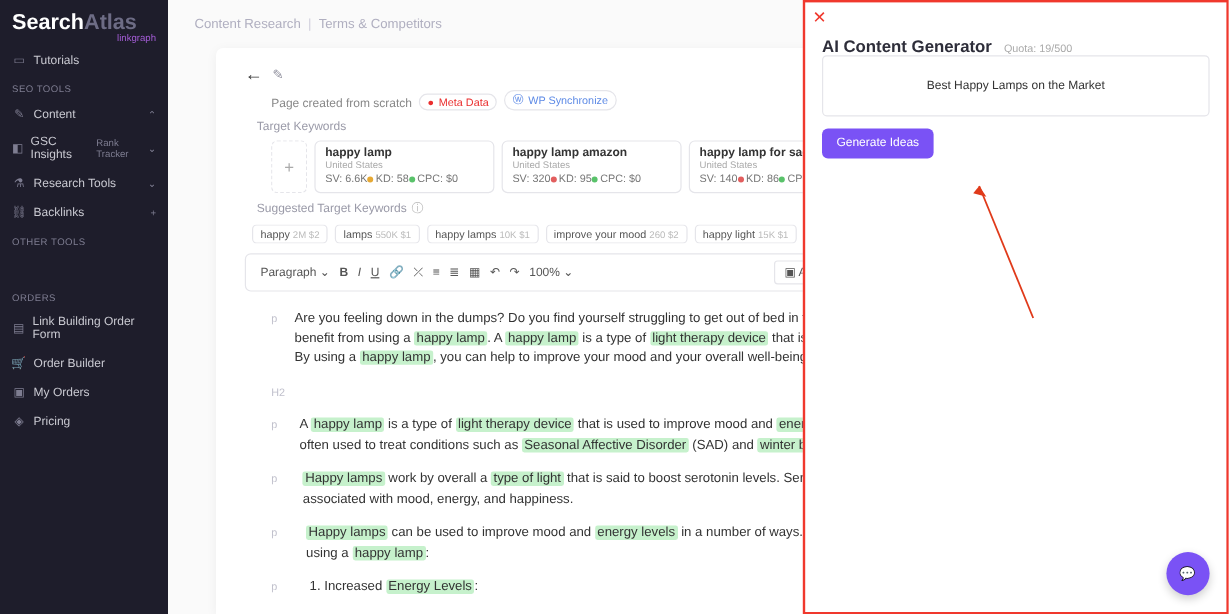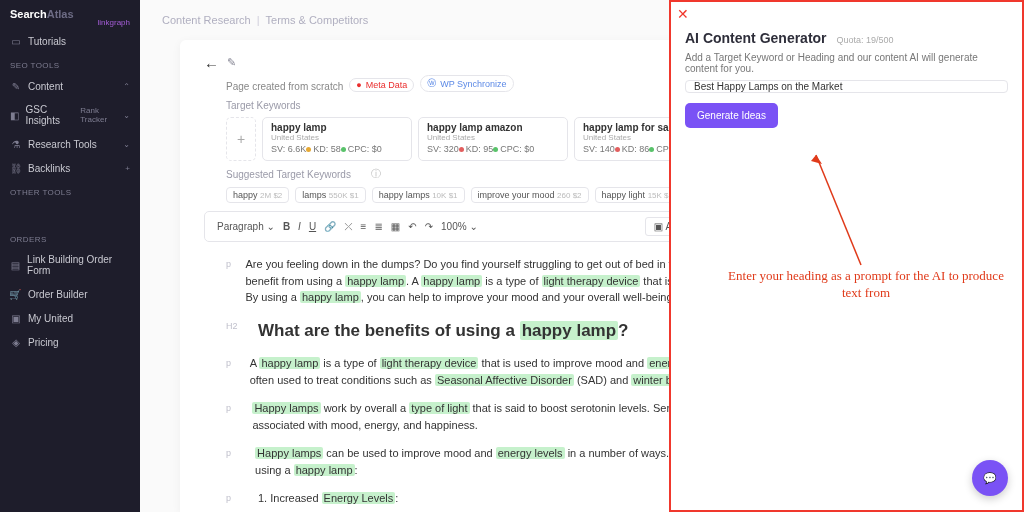--- a/index.html
+++ b/index.html
@@ -15,21 +15,21 @@
     --purple:#7a52f5;
     --red:#ea2e2e;
     --orange:#e18a2a;
     --blue:#5d8ae6;
   }
   *{box-sizing:border-box;font-family:Arial,Helvetica,sans-serif;}
   body{margin:0;width:1024px;height:512px;overflow:hidden;background:var(--page-bg);position:relative;font-size:11px;color:var(--text);}
   
   .sidebar{position:absolute;left:0;top:0;width:140px;height:512px;background:var(--sidebar-bg);color:var(--sidebar-text);font-size:10px;}
   .brand{padding:8px 10px 2px;}
-  .brand .title{font-size:11px;font-weight:bold;color:#fff;}
+  .brand .title{font-size:18px;font-weight:bold;color:#fff;}
   .brand .title .half{color:#6d6c85;}
   .brand .sub{font-size:8px;color:#a45cd6;text-align:right;margin-top:-2px;}
   .nav-item{display:flex;align-items:center;gap:6px;padding:6px 10px;cursor:pointer;}
   .nav-item .ico{width:12px;height:12px;display:inline-flex;align-items:center;justify-content:center;color:var(--sidebar-muted);font-size:10px;}
   .nav-item .chev{margin-left:auto;color:var(--sidebar-muted);font-size:8px;}
   .sect-label{padding:8px 10px 4px;color:var(--sidebar-muted);font-size:8px;letter-spacing:.4px;text-transform:uppercase;}
   .mini{font-size:8px;color:var(--sidebar-muted);margin-left:3px;}
   
   .topbar{position:absolute;left:140px;top:0;right:0;height:40px;display:flex;align-items:center;padding:0 22px;color:#b0afc0;font-size:11px;gap:6px;}
   .topbar .sep{color:#d0cfdc;}
@@ -37,51 +37,51 @@
   .page{position:absolute;left:140px;top:40px;right:0;bottom:0;}
   .paper{position:absolute;left:40px;top:0;width:680px;height:100%;background:var(--card-bg);border-radius:6px 6px 0 0;box-shadow:0 2px 10px rgba(0,0,0,.05);padding:14px 24px;overflow:hidden;}
   .title-row{display:flex;align-items:center;gap:8px;}
   .back{font-size:15px;font-weight:bold;color:#333;cursor:pointer;}
   .doc-title{font-size:15px;font-weight:bold;}
   .pencil{font-size:11px;color:#8a8a98;}
   .badges{display:flex;align-items:flex-end;gap:6px;margin:4px 0 8px 22px;color:#888;font-size:10px;}
   .badge{display:inline-flex;align-items:center;gap:4px;border:1px solid var(--border);border-radius:10px;padding:1px 6px;font-size:9px;}
   .badge.red{color:var(--red);}
   .badge.blue{color:var(--blue);}
-  .label-sm{font-size:10px;color:#9a9aa8;margin-left:22px;}
+  .label-sm{font-size:10px;color:#9a9aa8;margin-left:10px;}
   .kw-row{display:flex;gap:6px;margin:6px 0 6px 22px;}
   .kw-add{width:30px;height:44px;border:1px dashed var(--border);border-radius:5px;display:flex;align-items:center;justify-content:center;color:#aaa;font-size:14px;cursor:pointer;}
   .kw-card{border:1px solid var(--border);border-radius:5px;padding:4px 8px;min-width:150px;font-size:9px;}
   .kw-card .name{font-size:10px;color:#333;font-weight:600;}
   .kw-card .cty{color:#aaa;font-size:8px;}
   .kw-card .stats{display:flex;gap:0;margin-top:2px;color:#777;}
   .dot{width:5px;height:5px;border-radius:50%;display:inline-block;margin-right:2px;}
   .dot.g{background:#59c26a;}.dot.o{background:#e6a935;}.dot.r{background:#e25e5e;}
-  .chips{display:flex;gap:6px;margin:6px 0 8px 22px;overflow:hidden;white-space:nowrap;}
+  .chips{display:flex;gap:6px;margin:6px 0 8px 6px;overflow:hidden;white-space:nowrap;}
   .chip{border:1px solid var(--border);border-radius:4px;padding:2px 6px;font-size:9px;color:#555;}
   .chip .m{color:#bbb;font-size:8px;}
   .toolbar{display:flex;align-items:center;gap:0;border:1px solid var(--border);border-radius:5px;padding:5px 8px;margin:6px 0 14px 0;color:#555;font-size:10px;}
   .tbtn{padding:2px 4px;border-radius:3px;cursor:pointer;}
   .tbtn.bd{border:1px solid var(--border);padding:3px 8px;}
   .tbtn.ai{border:1px solid #d8ccff;color:var(--purple);}
   .spacer{flex:1;}
   .editor{margin-left:22px;font-size:11px;line-height:1.5;color:#333;}
   .block{display:flex;gap:12px;margin-bottom:12px;}
   .tag{width:20px;color:#c0c0cc;font-size:9px;padding-top:2px;}
   .hl{background:#c6f1cc;padding:0 2px;border-radius:2px;}
   .h2{font-size:17px;font-weight:bold;}
   
   .ai-panel{position:absolute;right:0;top:0;width:355px;height:512px;background:#fff;border:2px solid #f0382d;}
   .ai-close{position:absolute;left:6px;top:4px;color:#f0382d;font-size:14px;cursor:pointer;}
   .ai-inner{padding:28px 14px 0;}
   .ai-head{display:flex;align-items:baseline;gap:10px;}
   .ai-title{font-size:14px;font-weight:bold;}
   .ai-quota{color:#aaa;font-size:9px;text-align:center;}
   .ai-desc{font-size:10px;color:#777;margin:6px 0;}
-  .ai-input{width:100%;border:1px solid var(--border);border-radius:4px;padding:0 8px;font-size:10px;color:#333;}
+  .ai-input{width:100%;border:1px solid var(--border);border-radius:4px;padding:19px 8px;font-size:10px;color:#333;text-align:center;}
   .ai-btn{margin-top:10px;background:var(--purple);color:#fff;border:none;border-radius:5px;padding:7px 12px;font-size:10px;cursor:pointer;}
   .annot{position:absolute;left:50px;top:266px;width:290px;color:#e03a1a;font-size:13px;line-height:1.3;text-align:center;font-family:Georgia,serif;}
   .arrow{position:absolute;left:135px;top:148px;width:70px;height:120px;pointer-events:none;}
   
   .bubble{position:absolute;right:16px;bottom:16px;width:36px;height:36px;border-radius:50%;background:var(--purple);display:flex;align-items:center;justify-content:center;color:#fff;box-shadow:0 3px 8px rgba(0,0,0,.2);cursor:pointer;}
 </style>
 </head>
 <body>
 
 <div class="sidebar">
@@ -120,21 +120,21 @@
   <div class="nav-item">
       <span class="ico">▤</span>
       <span>Link Building Order Form</span>
     </div>
   <div class="nav-item">
       <span class="ico">🛒</span>
       <span>Order Builder</span>
     </div>
   <div class="nav-item">
       <span class="ico">▣</span>
-      <span>My United</span>
+      <span>My Orders</span>
     </div>
   <div class="nav-item">
       <span class="ico">◈</span>
       <span>Pricing</span>
     </div>
 </div>
 
 <div class="topbar">
   <span>Content Research</span>
   <span class="sep">|</span>
@@ -182,21 +182,21 @@
       <div class="kw-card">
         <div class="name">happy lamp for sad</div>
           <div class="cty">United States</div>
         <div class="stats">
             <span>SV: 140</span>
             <span><span class="dot r"></span><span>KD: 86</span></span>
             <span><span class="dot g"></span><span>CPC: $0</span></span>
           </div>
       </div>
     </div>
-    <div class="label-sm" style="display:flex;gap:20px;align-items:center;">
+    <div class="label-sm" style="display:flex;gap:4px;align-items:center;">
         <span>Suggested Target Keywords</span>
         <span style="color:#bbb;">ⓘ</span>
       </div>
     <div class="chips">
       <span class="chip"><span>happy</span> <span class="m">2M  $2</span></span>
       <span class="chip"><span>lamps</span> <span class="m">550K  $1</span></span>
       <span class="chip"><span>happy lamps</span> <span class="m">10K  $1</span></span>
       <span class="chip"><span>improve your mood</span> <span class="m">260  $2</span></span>
       <span class="chip"><span>happy light</span> <span class="m">15K  $1</span></span>
       <span class="chip"><span>happy light am…</span></span>
@@ -222,23 +222,20 @@
 
     <div class="editor">
       <div class="block">
           <div class="tag">p</div>
           <div>
         <span>Are you feeling down in the dumps? Do you find yourself struggling to get out of bed in the morning? If so, you may benefit from using a </span><span class="hl">happy lamp</span><span>. A </span><span class="hl">happy lamp</span><span> is a type of </span><span class="hl">light therapy device</span><span> that is designed to improve your mood. By using a </span><span class="hl">happy lamp</span><span>, you can help to improve your mood and your overall well-being.</span>
       </div>
         </div>
       <div class="block">
           <div class="tag">H2</div>
-          <div class="h2">
-        <span>What are the benefits of using a </span><span class="hl">happy lamp</span><span>?</span>
-      </div>
         </div>
       <div class="block">
           <div class="tag">p</div>
           <div>
         <span>A </span><span class="hl">happy lamp</span><span> is a type of </span><span class="hl">light therapy device</span><span> that is used to improve mood and </span><span class="hl">energy levels</span><span>. </span><span class="hl">Happy lamps</span><span> are often used to treat conditions such as </span><span class="hl">Seasonal Affective Disorder</span><span> (SAD) and </span><span class="hl">winter blues</span>
       </div>
         </div>
       <div class="block">
           <div class="tag">p</div>
           <div>
@@ -262,26 +259,24 @@
   </div>
 </div>
 
 <div class="ai-panel">
   <span class="ai-close">✕</span>
   <div class="ai-inner">
     <div class="ai-head">
       <span class="ai-title">AI Content Generator</span>
       <span class="ai-quota">Quota: 19/500</span>
     </div>
-    <div class="ai-desc">Add a Target Keyword or Heading and our content AI will generate content for you.</div>
     <input class="ai-input" value="Best Happy Lamps on the Market" style="">
     <button class="ai-btn">Generate Ideas</button>
   </div>
   <svg class="arrow">
       <line x1="55" y1="115" x2="10" y2="5" stroke="#e03a1a" stroke-width="1.5"></line>
       <polygon points="10,5 16,14 5,11" fill="#e03a1a"></polygon>
     </svg>
-  <div class="annot">Enter your heading as a prompt for the AI to produce text from</div>
 </div>
 
 <div class="bubble">
     <span>💬</span>
   </div>
 
 </body></html>

